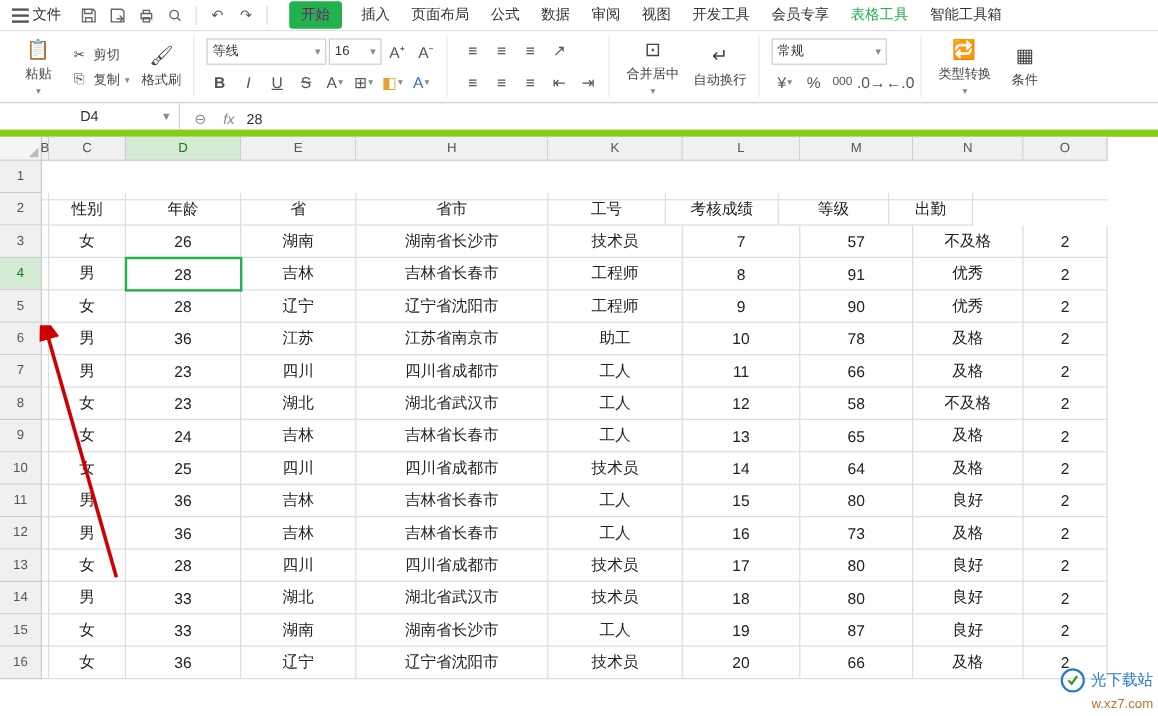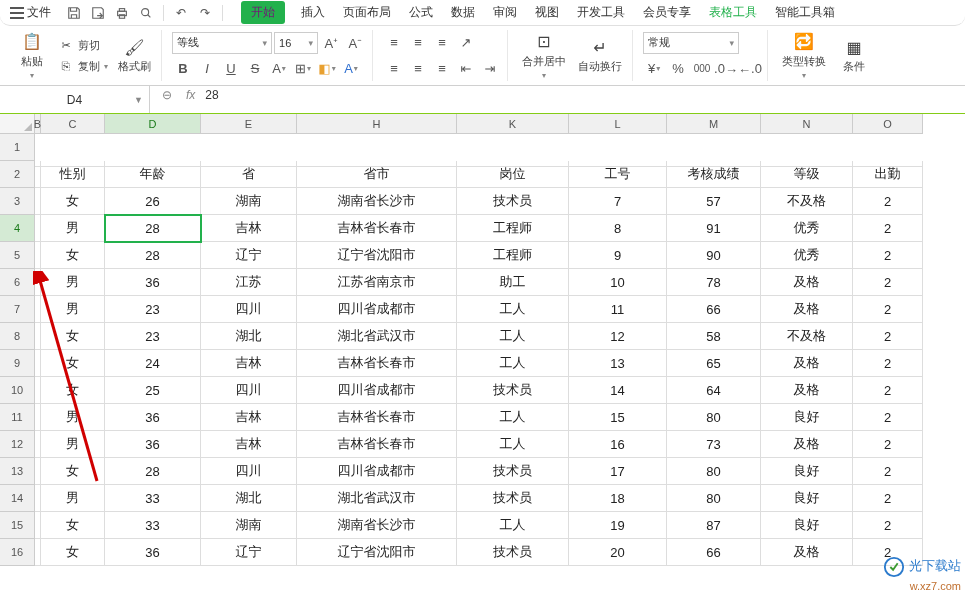--- a/index.html
+++ b/index.html
@@ -1,19 +1,19 @@
 <!DOCTYPE html>
 <html><head>
 <meta charset="utf-8">
 <style>
 * { box-sizing: border-box; margin: 0; padding: 0; font-family: "Microsoft YaHei", Arial, sans-serif; }
 body { width: 965px; height: 597px; overflow: hidden; background: #fff; font-size: 12px; color: #333; position: relative; }
 
 
-.menubar { height: 26px; display: flex; align-items: center; padding: 0 4px; gap: 0; border-bottom: 1px solid #e0e0e0; border-radius: 10px; }
+.menubar { height: 26px; display: flex; align-items: center; padding: 0 4px; gap: 0; border-bottom: 1px solid #e0e0e0; }
 .menubar .file-menu { display: flex; align-items: center; gap: 3px; padding: 0 6px; cursor: pointer; }
 .menubar .hamburger { width: 14px; height: 12px; display: flex; flex-direction: column; justify-content: space-between; }
 .menubar .hamburger span { height: 2px; background: #555; }
 .menubar .qat { display: flex; gap: 2px; margin-left: 6px; }
 .menubar .qat-btn { width: 22px; height: 22px; display: flex; align-items: center; justify-content: center; cursor: pointer; color: #555; }
 .menubar .qat-sep { width: 1px; height: 16px; background: #ddd; margin: 0 4px; align-self: center; }
 .menubar .tabs { display: flex; gap: 14px; margin-left: 14px; align-items: center; }
 .menubar .tab { padding: 4px 2px; cursor: pointer; font-size: 12px; color: #333; }
 .menubar .tab.active { background: #22b14c; color: #701a75; padding: 3px 10px; border-radius: 3px; }
 .menubar .tab.green { color: #22b14c; }
@@ -30,21 +30,21 @@
 .rbtn-sm .ricon { width: 16px; height: 16px; display: flex; align-items: center; justify-content: center; }
 .rrow { display: flex; gap: 2px; align-items: center; }
 .font-sel { display: flex; align-items: center; gap: 2px; border: 1px solid #ccc; padding: 1px 4px; font-size: 11px; height: 22px; }
 .font-sel.name { width: 100px; }
 .font-sel.size { width: 44px; }
 .font-sel .dd { color: #888; font-size: 9px; margin-left: auto; }
 .isq { width: 22px; height: 22px; display: flex; align-items: center; justify-content: center; border: 1px solid transparent; cursor: pointer; font-size: 13px; color: #555; }
 .isq.dd::after { content: "▾"; font-size: 8px; margin-left: 1px; color: #888; }
 
 
-.formulabar { height: 28px; display: flex; align-items: flex-start; border-bottom: 1px solid #84cc16; }
+.formulabar { height: 28px; display: flex; align-items: flex-end; border-bottom: 6px solid #84cc16; }
 .namebox { width: 150px; height: 100%; border-right: 1px solid #d0d0d0; display: flex; align-items: center; justify-content: center; position: relative; }
 .namebox span { font-size: 12px; }
 .namebox .dd { position: absolute; right: 6px; color: #888; font-size: 9px; }
 .fx-area { flex: 1; display: flex; align-items: center; padding: 0 8px; gap: 10px; }
 .fx-btn { width: 18px; height: 18px; display: flex; align-items: center; justify-content: center; color: #888; cursor: pointer; }
 .fx-label { font-style: italic; color: #888; font-size: 12px; }
 .fx-val { font-size: 12px; color: #333; }
 
 
 .sheet { position: relative; }
@@ -272,21 +272,20 @@
       <div class="rh">1</div>
       <div class="cell title" style="width: 888px; margin-top: 32px;">XX公司员工信息</div>
     </div>
     <div class="row">
       <div class="rh">2</div>
       <div class="cell w-hidden"></div>
       <div class="cell w-c">性别</div>
       <div class="cell w-d">年龄</div>
       <div class="cell w-e">省</div>
       <div class="cell w-h">省市</div>
-      <div class="cell w-k">岗位</div>
       <div class="cell w-l">工号</div>
       <div class="cell w-m">考核成绩</div>
       <div class="cell w-n">等级</div>
       <div class="cell w-o">出勤</div>
     </div>
     <div class="row">
       <div class="rh">3</div>
       <div class="cell w-hidden"></div>
       <div class="cell w-c">女</div>
       <div class="cell w-d">26</div>

